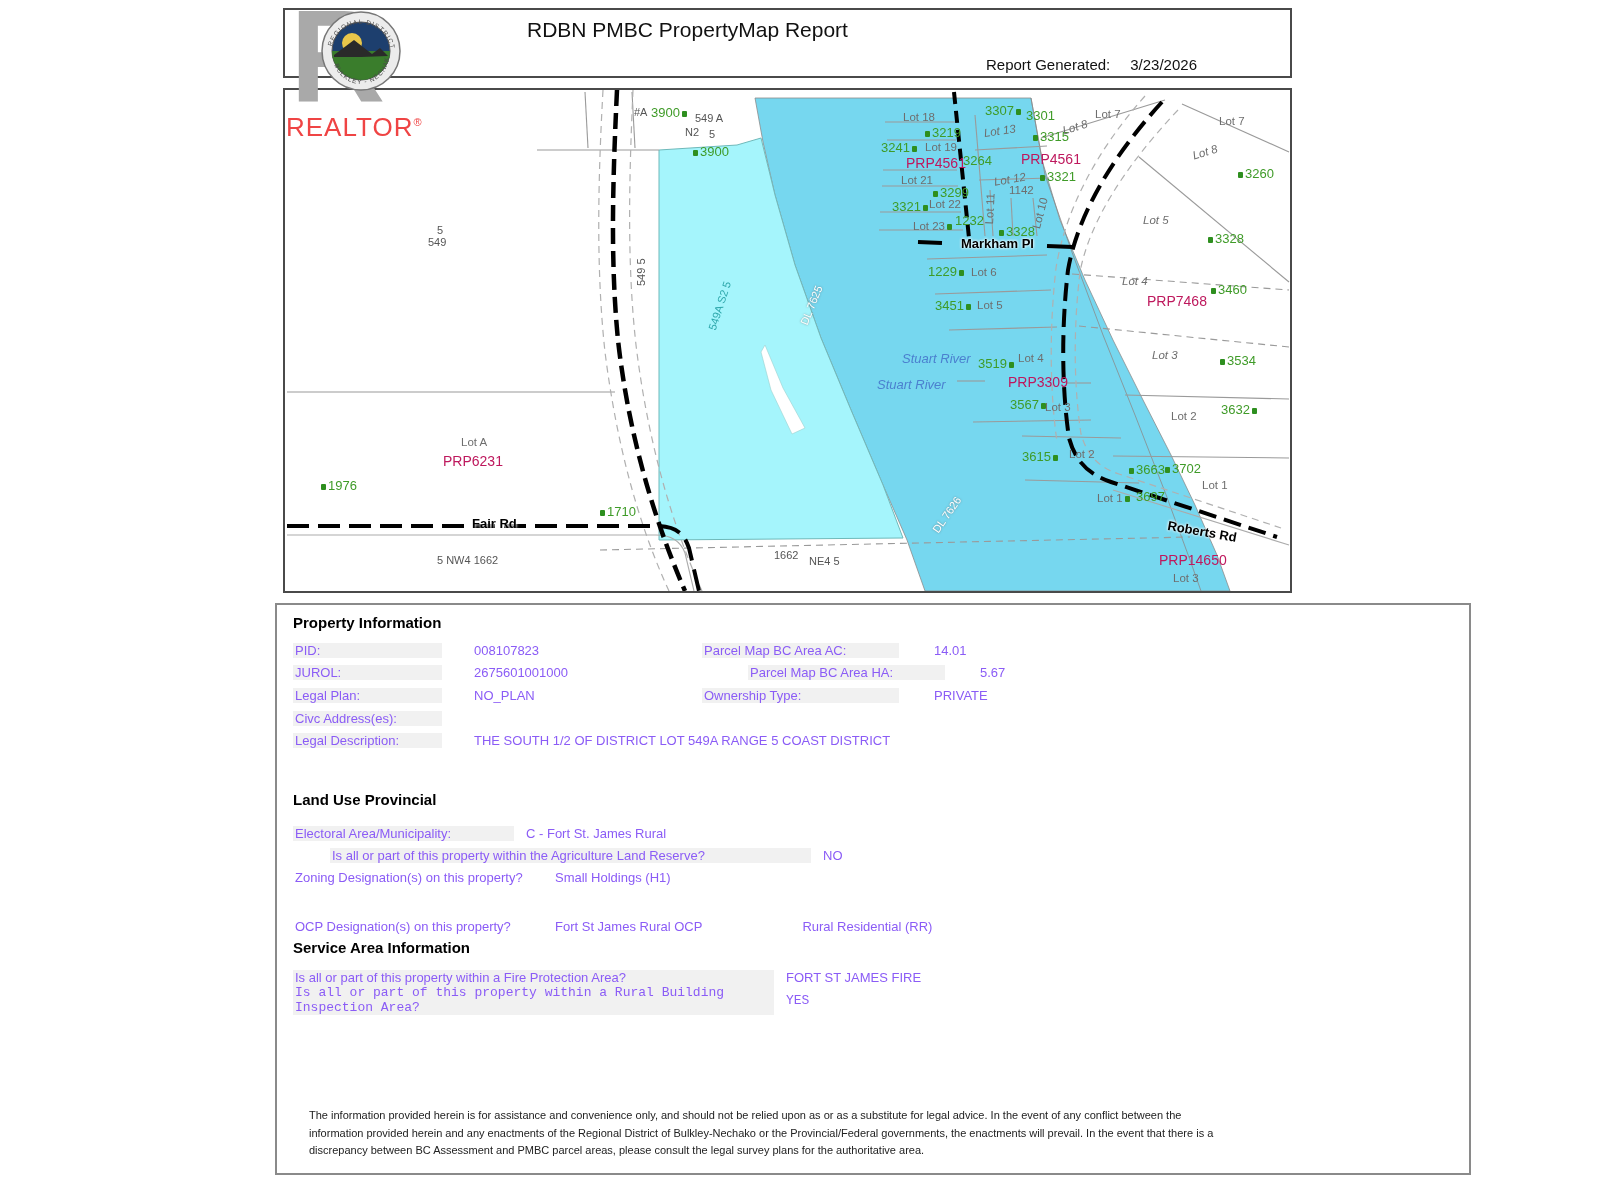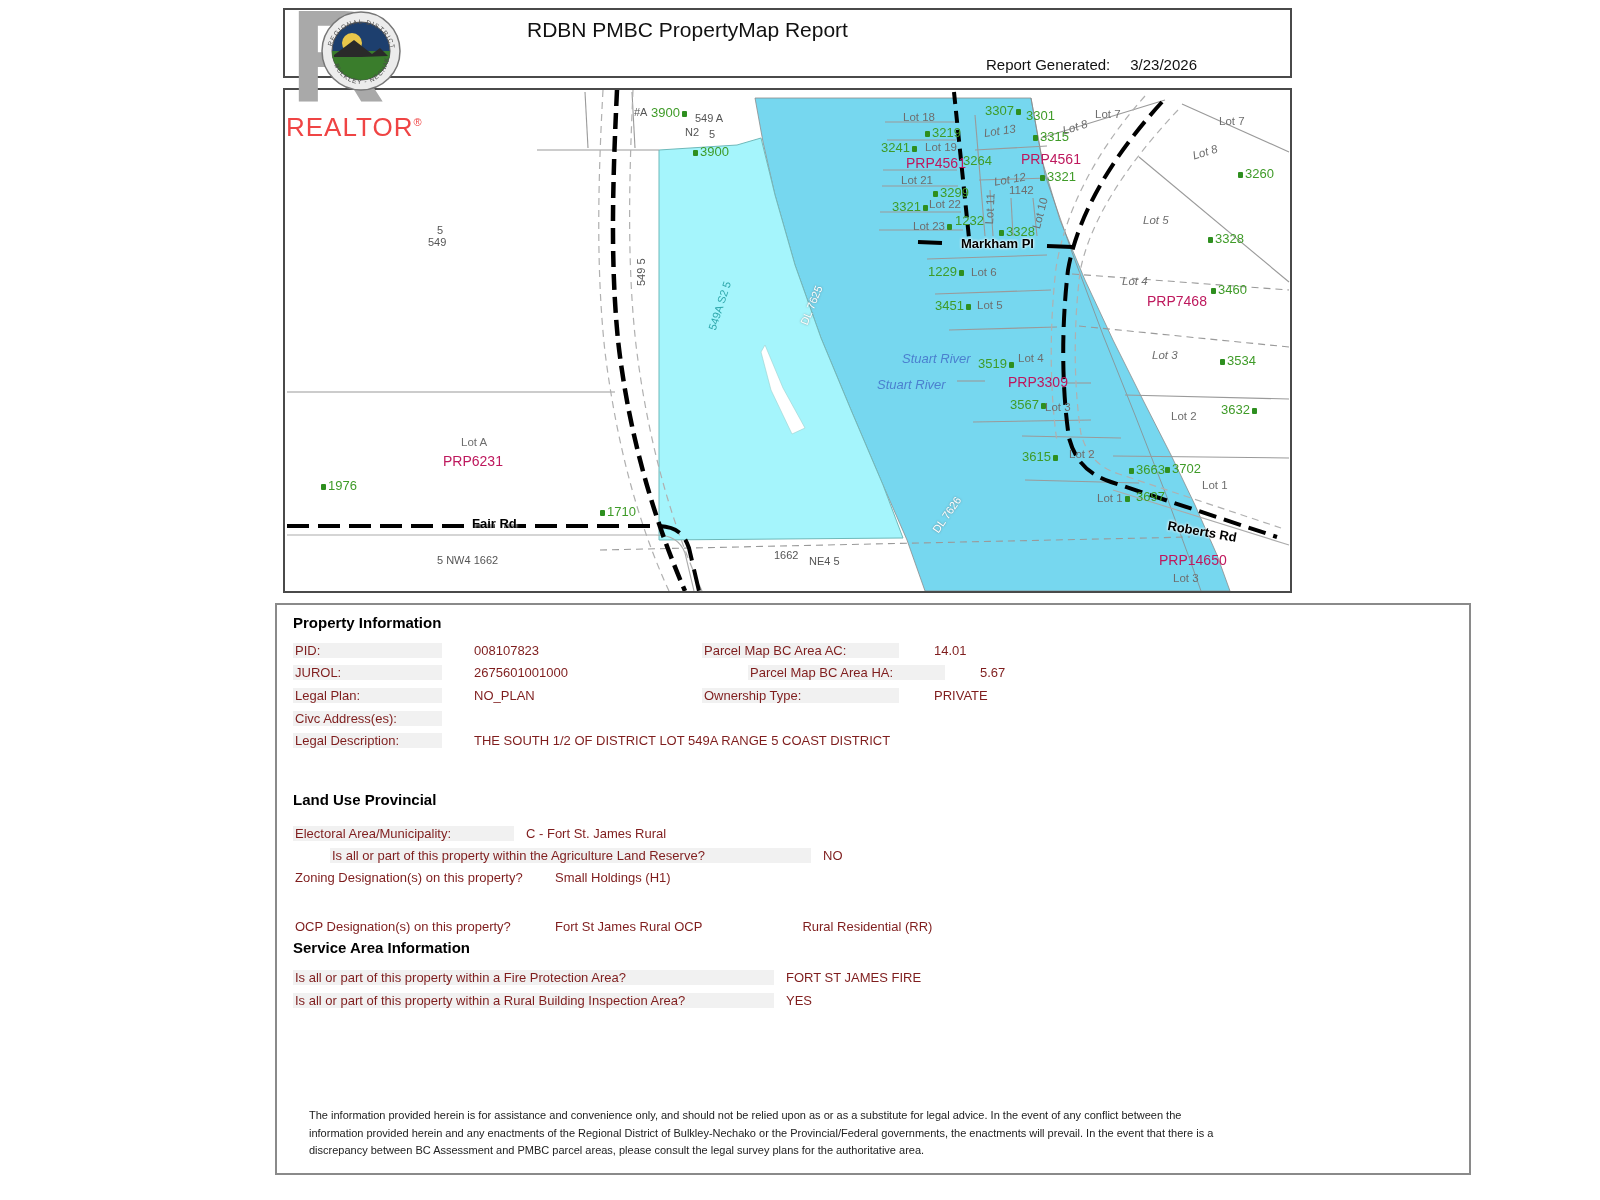--- a/index.html
+++ b/index.html
@@ -26,21 +26,21 @@
   .mlbl.prp{font-size:14px;color:#be185d;}
   .mlbl.small{font-size:11px;color:#555;}
   .mlbl.road{font-size:13px;font-weight:bold;color:#000;text-shadow:0 0 3px #fff,0 0 3px #fff;}
   .mlbl.river{font-size:13px;font-style:italic;color:#4b80cf;}
   .mlbl.dl{font-size:11px;color:#fff;text-shadow:0 0 2px rgba(90,90,90,.7);}
   .mlbl.teal{font-size:11px;color:#2fa8ac;}
   .hdot{display:inline-block;width:5px;height:6px;background:#2e8f1f;margin:0 2px;vertical-align:middle;border-radius:1px;}
   
   #info-box{left:275px;top:603px;width:1196px;height:572px;background:#fff;border:2px solid #8a8a8a;box-sizing:border-box;}
   .sec-head{position:absolute;left:16px;font-size:15px;font-weight:bold;color:#000;}
-  .rowline{position:absolute;left:16px;height:22px;font-size:13px;color:#7f1d1d;display:flex;align-items:center;}
+  .rowline{position:absolute;left:16px;height:22px;font-size:13px;color:#8b5cf6;display:flex;align-items:center;}
   .lbl-bg{background:#f1f1f1;}
   .pi-lbl{width:147px;padding-left:2px;}
   .pi-val{margin-left:32px;}
   .pi-right{position:absolute;left:425px;display:flex;align-items:center;}
   .pi-rlbl{width:195px;padding-left:2px;}
   .pi-rval{margin-left:35px;}
   .lu-lbl1{width:219px;padding-left:2px;}
   .lu-lbl2{width:479px;padding-left:2px;}
   .lu-lbl3{width:248px;padding-left:2px;}
   .lu-val{margin-left:12px;}
@@ -282,20 +282,20 @@
         <span class="lu-val2">Rural Residential (RR)</span>
       </div>
     </div>
 
   <div class="sec-head" style="top:334px">Service Area Information</div>
   <div id="sa-rows">
       <div class="rowline" style="top: 361px;">
         <span class="sa-lbl lbl-bg">Is all or part of this property within a Fire Protection Area?</span>
         <span class="lu-val">FORT ST JAMES FIRE</span>
       </div>
-      <div class="rowline" style="top: 384px;">
+      <div class="rowline" style="top: 384px; font-family: Liberation Mono, monospace;">
         <span class="sa-lbl lbl-bg">Is all or part of this property within a Rural Building Inspection Area?</span>
         <span class="lu-val">YES</span>
       </div>
     </div>
 
   <div id="disclaimer">The information provided herein is for assistance and convenience only, and should not be relied upon as or as a substitute for legal advice. In the event of any conflict between the information provided herein and any enactments of the Regional District of Bulkley-Nechako or the Provincial/Federal governments, the enactments will prevail. In the event that there is a discrepancy between BC Assessment and PMBC parcel areas, please consult the legal survey plans for the authoritative area.</div>
 </div>
 
 </body></html>

